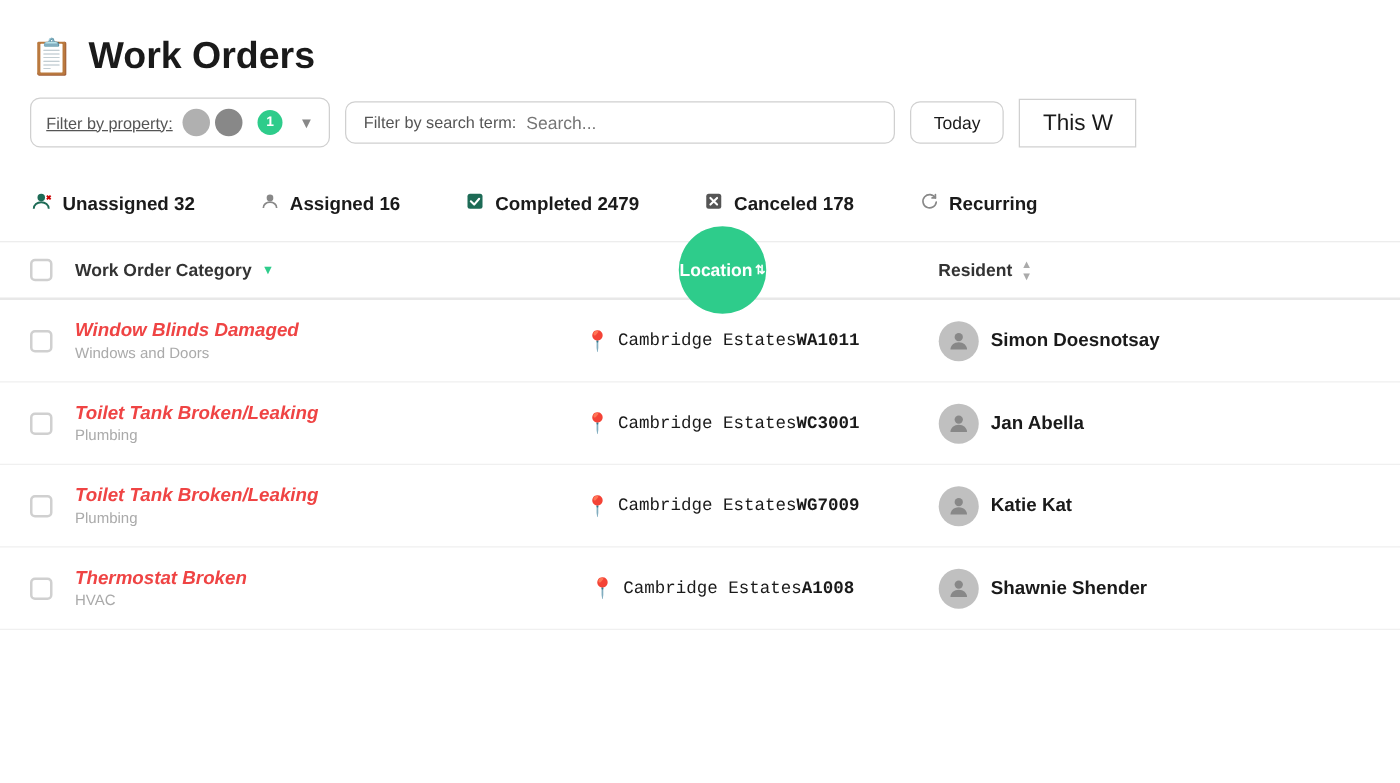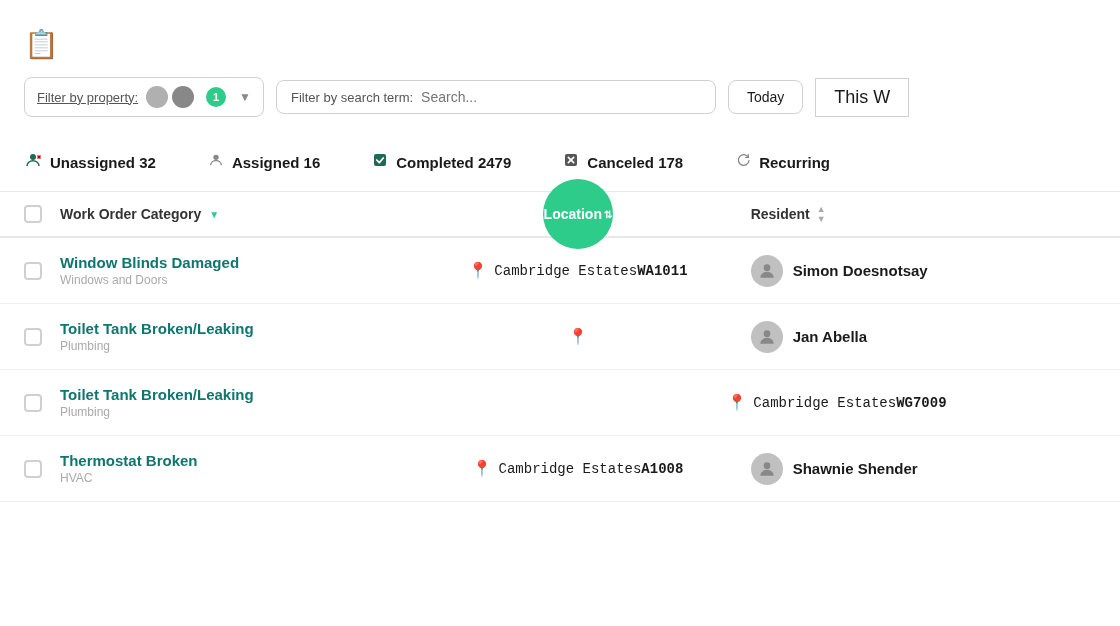--- a/index.html
+++ b/index.html
@@ -83,21 +83,20 @@
       margin-left: 4px;
     }
     .chevron-down {
       color: #888;
       margin-left: auto;
       font-size: 12px;
     }
 
     .filter-search {
       display: flex;
-      align-items: center;
       border: 1.5px solid #d0d0d0;
       border-radius: 8px;
       padding: 8px 14px;
       gap: 8px;
       background: #fff;
       flex: 1;
       max-width: 440px;
     }
     .filter-search-label {
       color: #555;
@@ -236,21 +235,22 @@
       justify-content: center;
     }
 
     .row-category {
       flex: 1;
       min-width: 200px;
     }
     .row-category-title {
       font-size: 15px;
       font-weight: 600;
-      color: #0f766e;
+      color: #ef4444;
+      font-style: italic;
     }
     .row-category-sub {
       font-size: 12px;
       color: #aaa;
       margin-top: 2px;
     }
 
     .row-location {
       flex: 1;
       min-width: 280px;
@@ -306,20 +306,21 @@
       cursor: pointer;
     }
   </style>
 </head>
 <body>
 
 <div class="page">
 
   <div class="header">
     <span class="header-icon">📋</span>
+    <h1 class="header-title">Work Orders</h1>
   </div>
 
   <div class="toolbar">
     <div class="filter-property">
       <span class="filter-property-label">Filter by property:</span>
       <div class="filter-avatars">
         <span class="avatar-circle"></span>
         <span class="avatar-circle" style="background:#888;"></span>
       </div>
       <div class="filter-badge">1</div>
@@ -447,20 +448,21 @@
       <div class="table-row">
     <div class="row-check">
       <div class="checkbox"></div>
     </div>
     <div class="row-category">
       <div class="row-category-title">Toilet Tank Broken/Leaking</div>
       <div class="row-category-sub">Plumbing</div>
     </div>
     <div class="row-location">
       <span class="location-pin">📍</span>
+      <span class="location-text">Cambridge Estates<span>WC3001</span></span>
     </div>
     <div class="row-resident">
       <div class="resident-avatar">
         <svg width="20" height="20" viewBox="0 0 24 24" fill="#888">
               <circle cx="12" cy="8" r="4"></circle>
               <path d="M4 20c0-4 3.6-7 8-7s8 3 8 7"></path>
             </svg>
       </div>
       <span class="resident-name">Jan Abella</span>
     </div>
@@ -470,20 +472,29 @@
       <div class="checkbox"></div>
     </div>
     <div class="row-category">
       <div class="row-category-title">Toilet Tank Broken/Leaking</div>
       <div class="row-category-sub">Plumbing</div>
     </div>
     <div class="row-location">
       <span class="location-pin">📍</span>
       <span class="location-text">Cambridge Estates<span>WG7009</span></span>
     </div>
+    <div class="row-resident">
+      <div class="resident-avatar">
+        <svg width="20" height="20" viewBox="0 0 24 24" fill="#888">
+              <circle cx="12" cy="8" r="4"></circle>
+              <path d="M4 20c0-4 3.6-7 8-7s8 3 8 7"></path>
+            </svg>
+      </div>
+      <span class="resident-name">Katie Kat</span>
+    </div>
   </div>
       <div class="table-row">
     <div class="row-check">
       <div class="checkbox"></div>
     </div>
     <div class="row-category">
       <div class="row-category-title">Thermostat Broken</div>
       <div class="row-category-sub">HVAC</div>
     </div>
     <div class="row-location">

